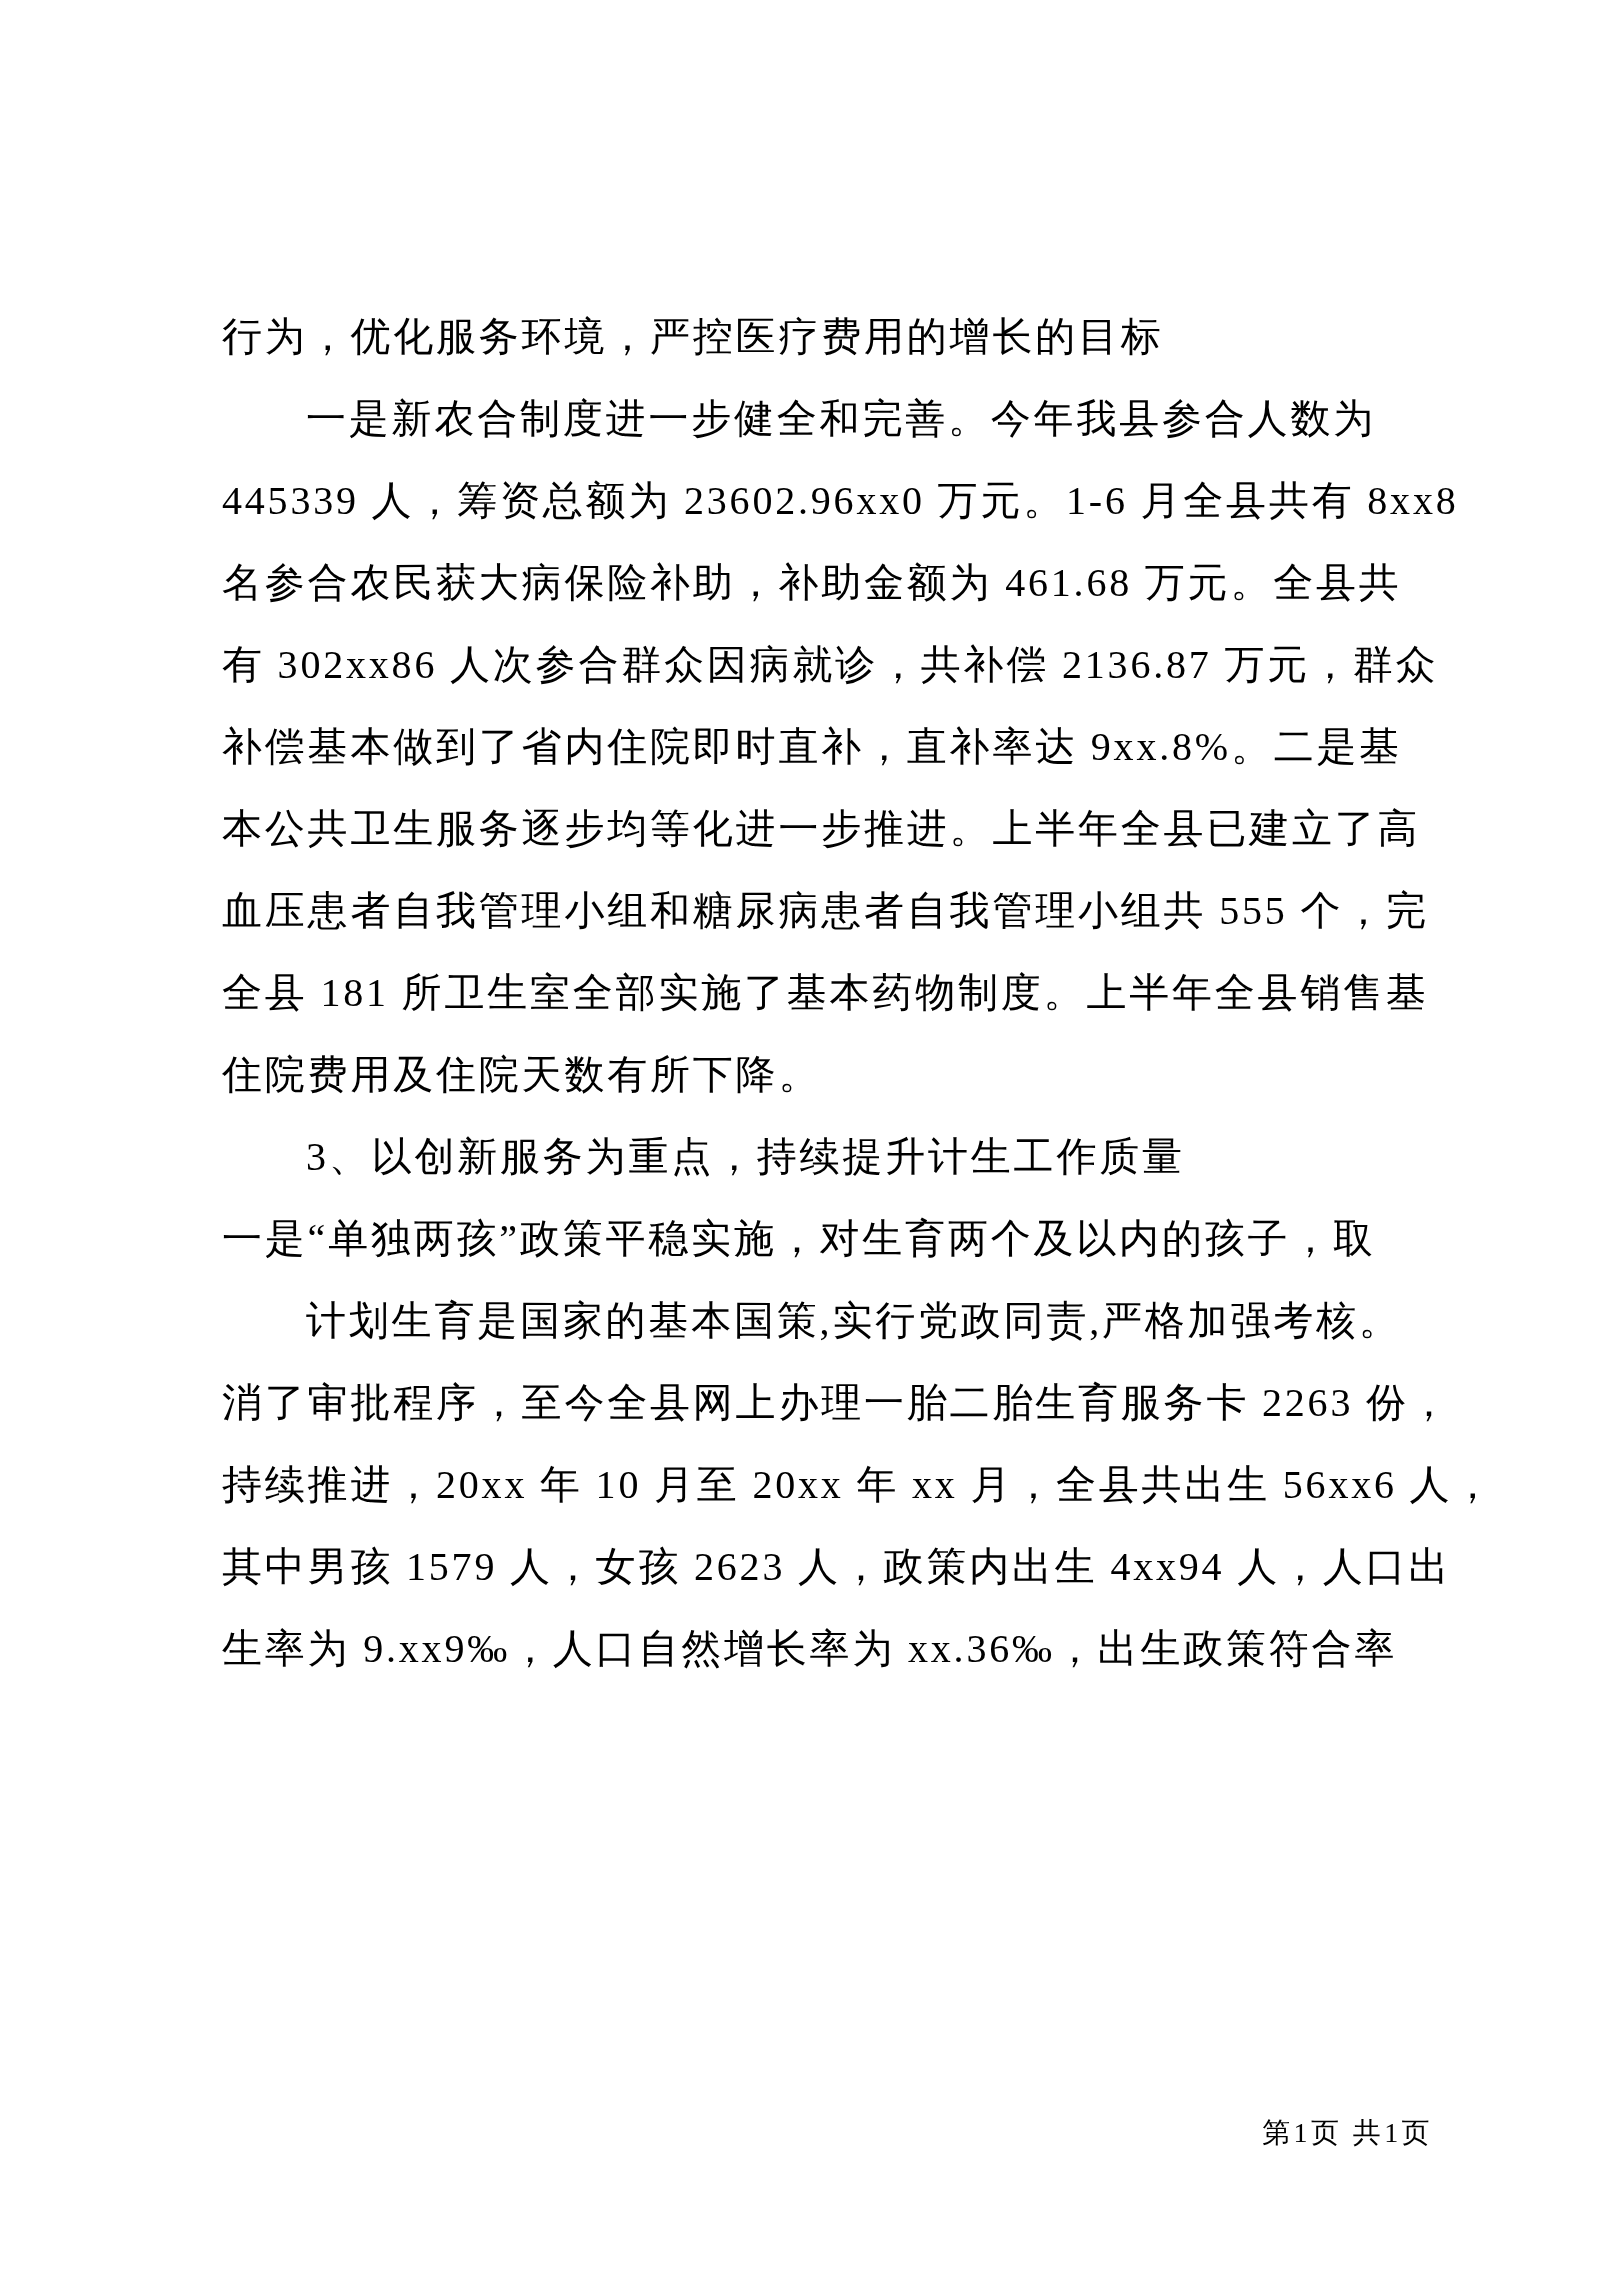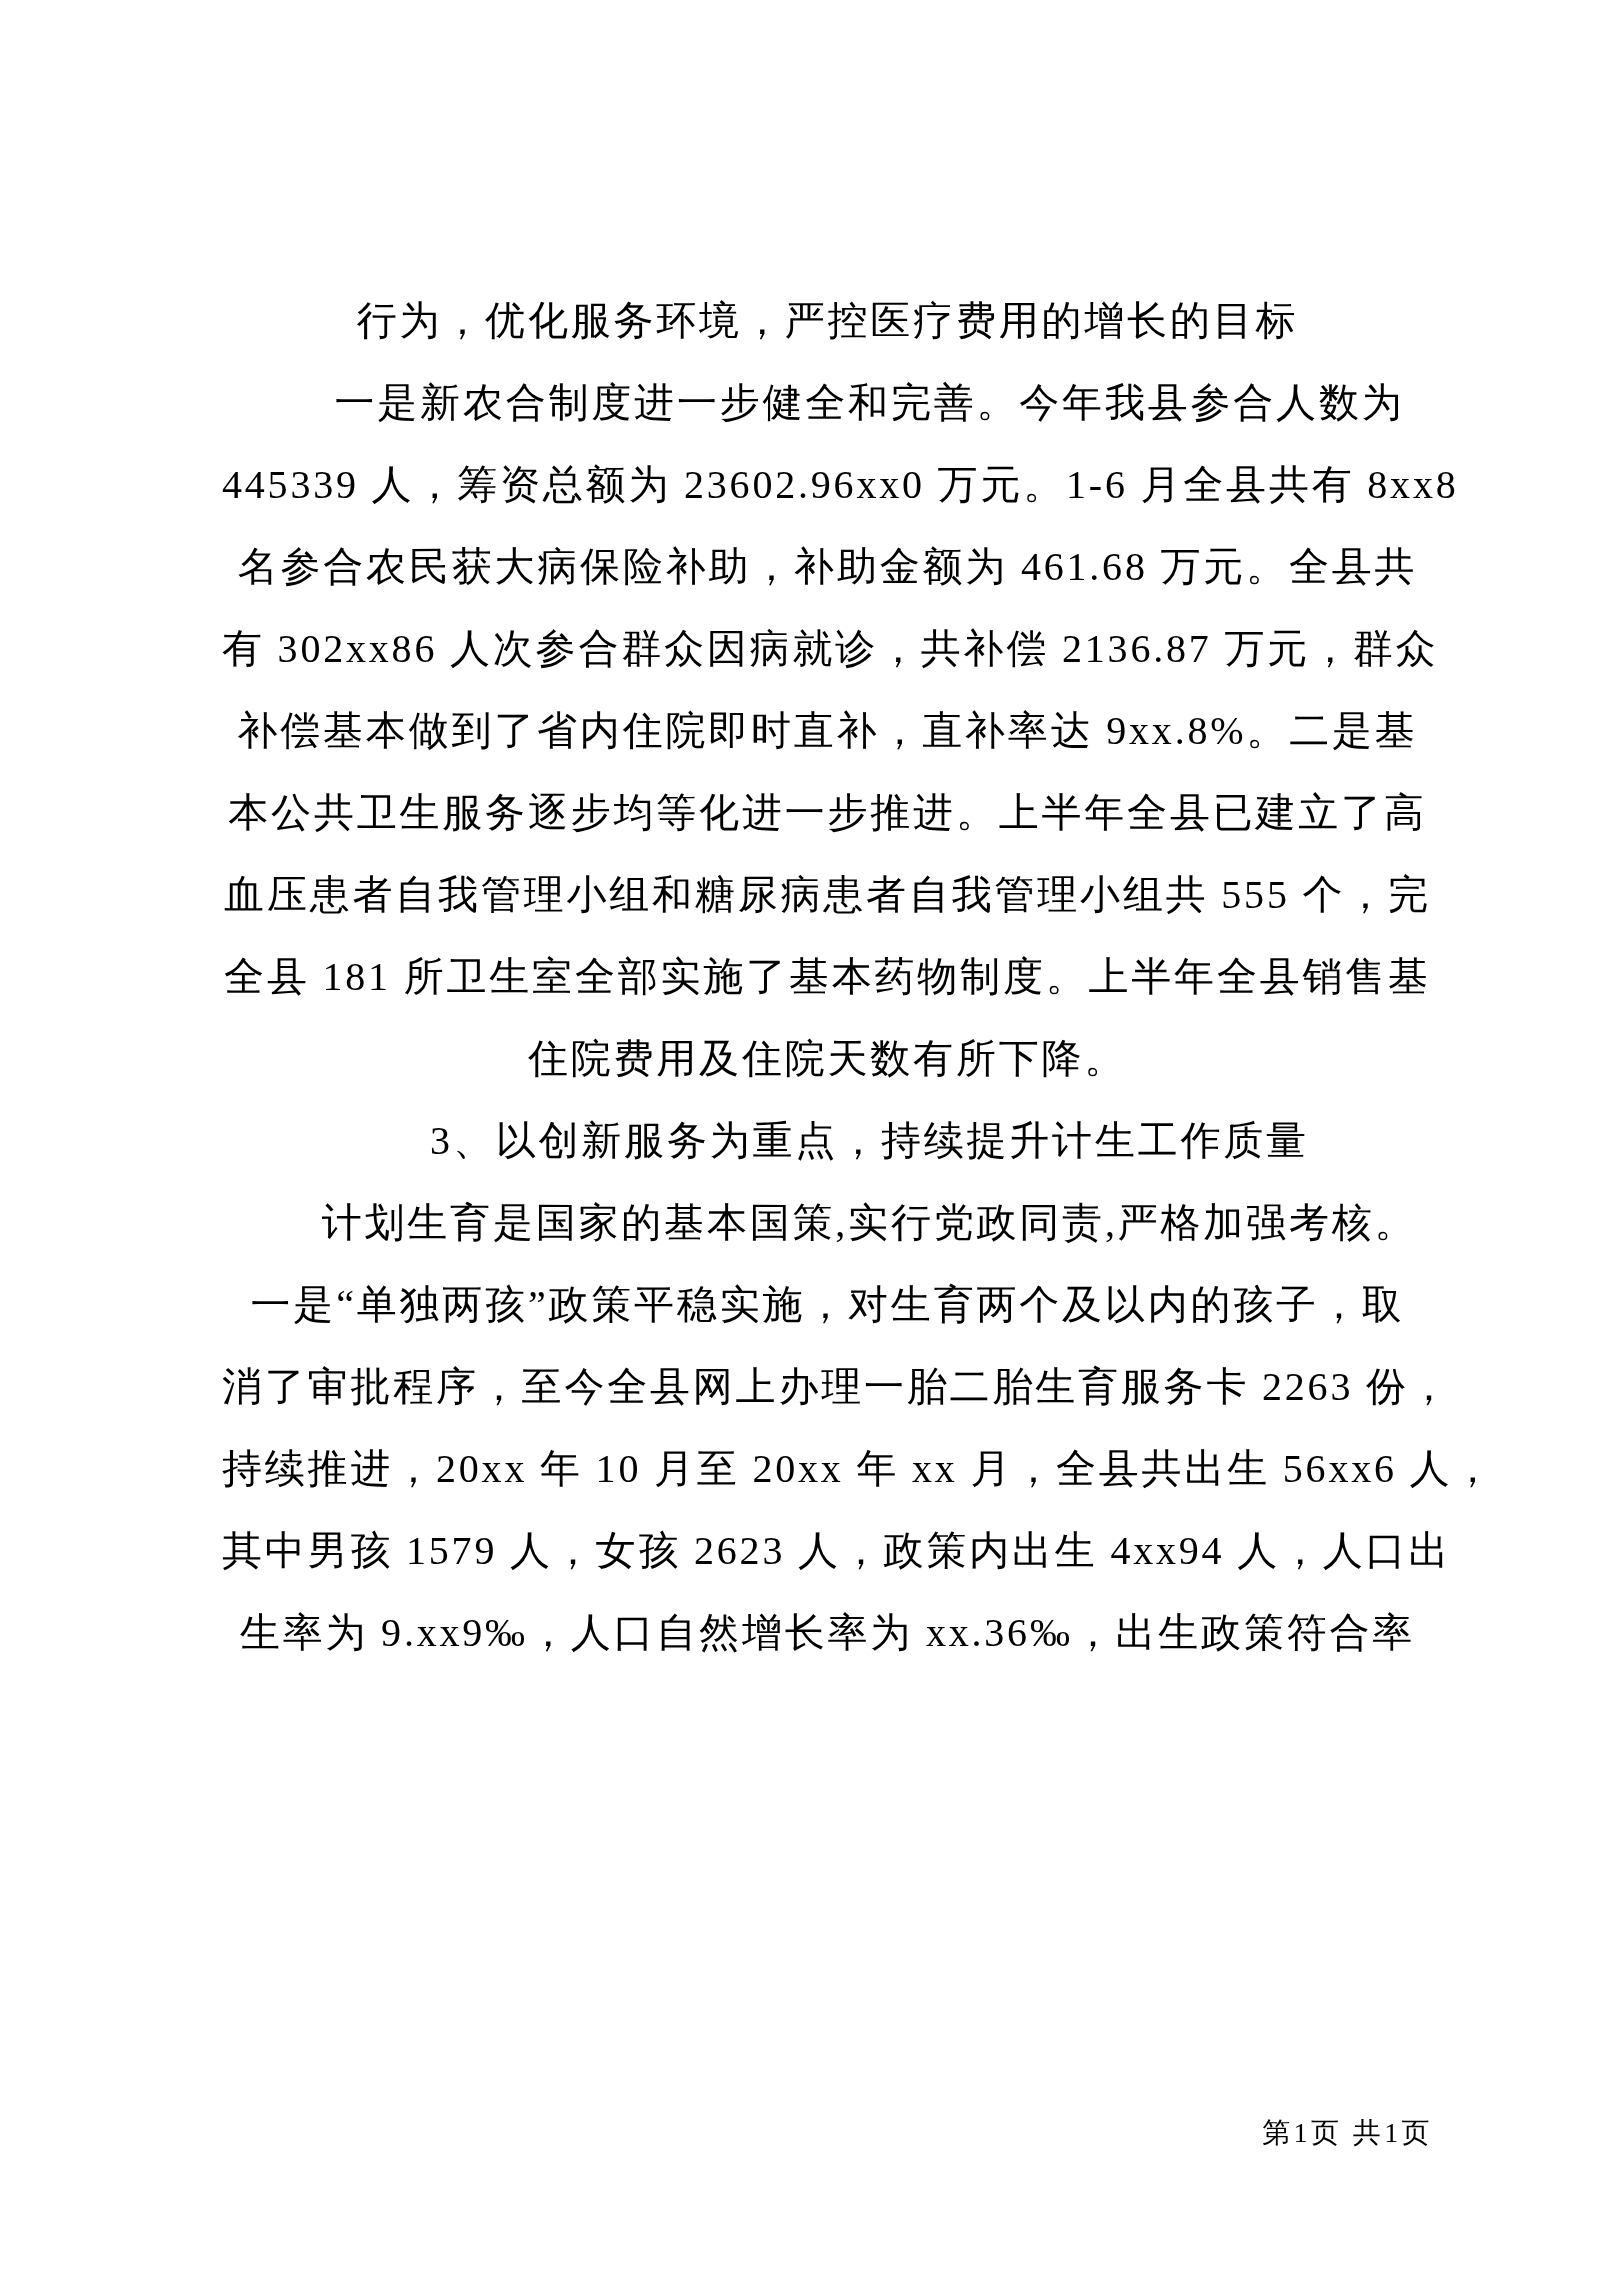--- a/index.html
+++ b/index.html
@@ -12,23 +12,22 @@
     width: 1623px;
     height: 2295px;
     background: #ffffff;
     color: #000000;
     font-family: "Liberation Serif", "DejaVu Serif", serif;
     overflow: hidden;
   }
   .text-block {
     position: absolute;
     left: 222px;
-    top: 280px;
+    top: 296px;
     width: 1211px;
-    text-align: center;
   }
   .line {
     height: 82px;
     line-height: 82px;
     font-size: 40px;
     letter-spacing: 2.8px;
     white-space: nowrap;
   }
   .line.indent {
     text-indent: 84px;
@@ -54,22 +53,22 @@
     <div class="line indent">一是新农合制度进一步健全和完善。今年我县参合人数为</div>
     <div class="line">445339 人，筹资总额为 23602.96xx0 万元。1-6 月全县共有 8xx8</div>
     <div class="line">名参合农民获大病保险补助，补助金额为 461.68 万元。全县共</div>
     <div class="line">有 302xx86 人次参合群众因病就诊，共补偿 2136.87 万元，群众</div>
     <div class="line">补偿基本做到了省内住院即时直补，直补率达 9xx.8%。二是基</div>
     <div class="line">本公共卫生服务逐步均等化进一步推进。上半年全县已建立了高</div>
     <div class="line">血压患者自我管理小组和糖尿病患者自我管理小组共 555 个，完</div>
     <div class="line">全县 181 所卫生室全部实施了基本药物制度。上半年全县销售基</div>
     <div class="line">住院费用及住院天数有所下降。</div>
     <div class="line indent">3、以创新服务为重点，持续提升计生工作质量</div>
+    <div class="line">一是“单独两孩”政策平稳实施，对生育两个及以内的孩子，取</div>
     <div class="line indent">计划生育是国家的基本国策,实行党政同责,严格加强考核。</div>
-    <div class="line">一是“单独两孩”政策平稳实施，对生育两个及以内的孩子，取</div>
     <div class="line">消了审批程序，至今全县网上办理一胎二胎生育服务卡 2263 份，</div>
     <div class="line">持续推进，20xx 年 10 月至 20xx 年 xx 月，全县共出生 56xx6 人，</div>
     <div class="line">其中男孩 1579 人，女孩 2623 人，政策内出生 4xx94 人，人口出</div>
     <div class="line">生率为 9.xx9‰，人口自然增长率为 xx.36‰，出生政策符合率</div>
   </div>
 
   <div class="footer">第1页 共1页</div>
 
 </div>
 

